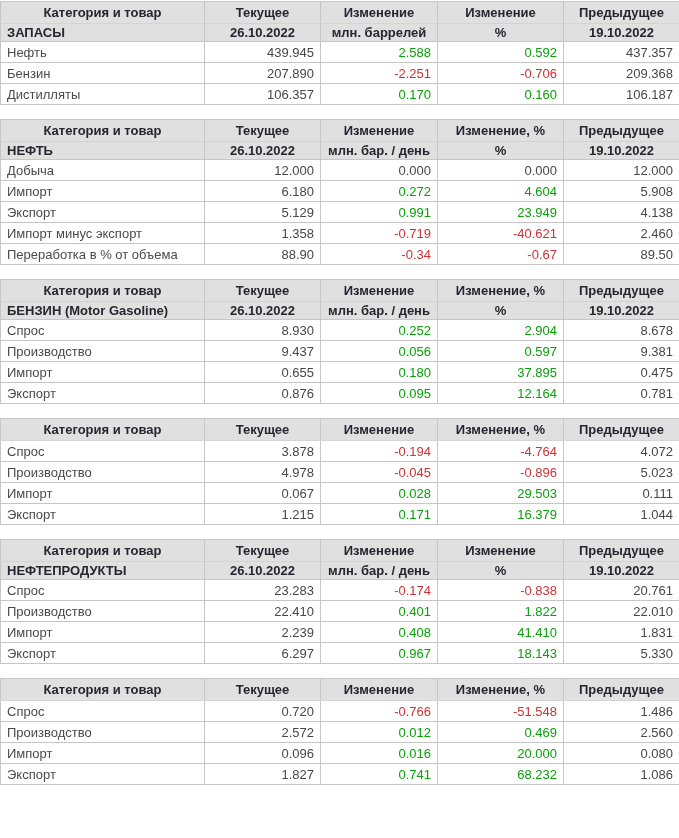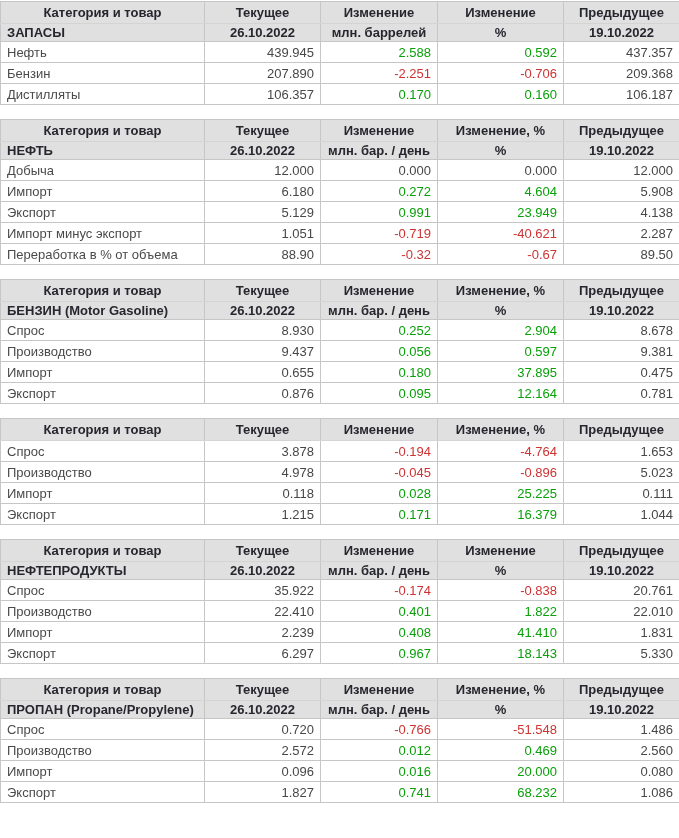--- a/index.html
+++ b/index.html
@@ -156,29 +156,29 @@
         </tr>
         <tr>
           <td class="label">Экспорт</td>
           <td class="num">5.129</td>
           <td class="num pos">0.991</td>
           <td class="num pos">23.949</td>
           <td class="num">4.138</td>
         </tr>
         <tr>
           <td class="label">Импорт минус экспорт</td>
-          <td class="num">1.051</td>
+          <td class="num">1.358</td>
           <td class="num neg">-0.719</td>
           <td class="num neg">-40.621</td>
-          <td class="num">2.287</td>
+          <td class="num">2.460</td>
         </tr>
         <tr>
           <td class="label">Переработка в % от объема</td>
           <td class="num">88.90</td>
-          <td class="num neg">-0.32</td>
+          <td class="num neg">-0.34</td>
           <td class="num neg">-0.67</td>
           <td class="num">89.50</td>
         </tr>
       </tbody>
     </table>
     <table class="data-table">
       <colgroup>
         <col style="width: 204px;">
         <col style="width: 116px;">
         <col style="width: 117px;">
@@ -248,34 +248,34 @@
           <th>Изменение, %</th>
           <th>Предыдущее</th>
         </tr>
       </thead>
       <tbody>
         <tr>
           <td class="label">Спрос</td>
           <td class="num">3.878</td>
           <td class="num neg">-0.194</td>
           <td class="num neg">-4.764</td>
-          <td class="num">1.653</td>
+          <td class="num">4.072</td>
         </tr>
         <tr>
           <td class="label">Производство</td>
           <td class="num">4.978</td>
           <td class="num neg">-0.045</td>
           <td class="num neg">-0.896</td>
           <td class="num">5.023</td>
         </tr>
         <tr>
           <td class="label">Импорт</td>
-          <td class="num">0.118</td>
+          <td class="num">0.067</td>
           <td class="num pos">0.028</td>
-          <td class="num pos">25.225</td>
+          <td class="num pos">29.503</td>
           <td class="num">0.111</td>
         </tr>
         <tr>
           <td class="label">Экспорт</td>
           <td class="num">1.215</td>
           <td class="num pos">0.171</td>
           <td class="num pos">16.379</td>
           <td class="num">1.044</td>
         </tr>
       </tbody>
@@ -300,21 +300,21 @@
           <th class="left">НЕФТЕПРОДУКТЫ</th>
           <th>26.10.2022</th>
           <th>млн. бар. / день</th>
           <th>%</th>
           <th>19.10.2022</th>
         </tr>
       </thead>
       <tbody>
         <tr>
           <td class="label">Спрос</td>
-          <td class="num">35.922</td>
+          <td class="num">23.283</td>
           <td class="num neg">-0.174</td>
           <td class="num neg">-0.838</td>
           <td class="num">20.761</td>
         </tr>
         <tr>
           <td class="label">Производство</td>
           <td class="num">22.410</td>
           <td class="num pos">0.401</td>
           <td class="num pos">1.822</td>
           <td class="num">22.010</td>
@@ -344,27 +344,20 @@
         <col style="width: 116px;">
       </colgroup>
       <thead>
         <tr class="h1">
           <th>Категория и товар</th>
           <th>Текущее</th>
           <th>Изменение</th>
           <th>Изменение, %</th>
           <th>Предыдущее</th>
         </tr>
-        <tr class="h2">
-          <th class="left">ПРОПАН (Propane/Propylene)</th>
-          <th>26.10.2022</th>
-          <th>млн. бар. / день</th>
-          <th>%</th>
-          <th>19.10.2022</th>
-        </tr>
       </thead>
       <tbody>
         <tr>
           <td class="label">Спрос</td>
           <td class="num">0.720</td>
           <td class="num neg">-0.766</td>
           <td class="num neg">-51.548</td>
           <td class="num">1.486</td>
         </tr>
         <tr>

